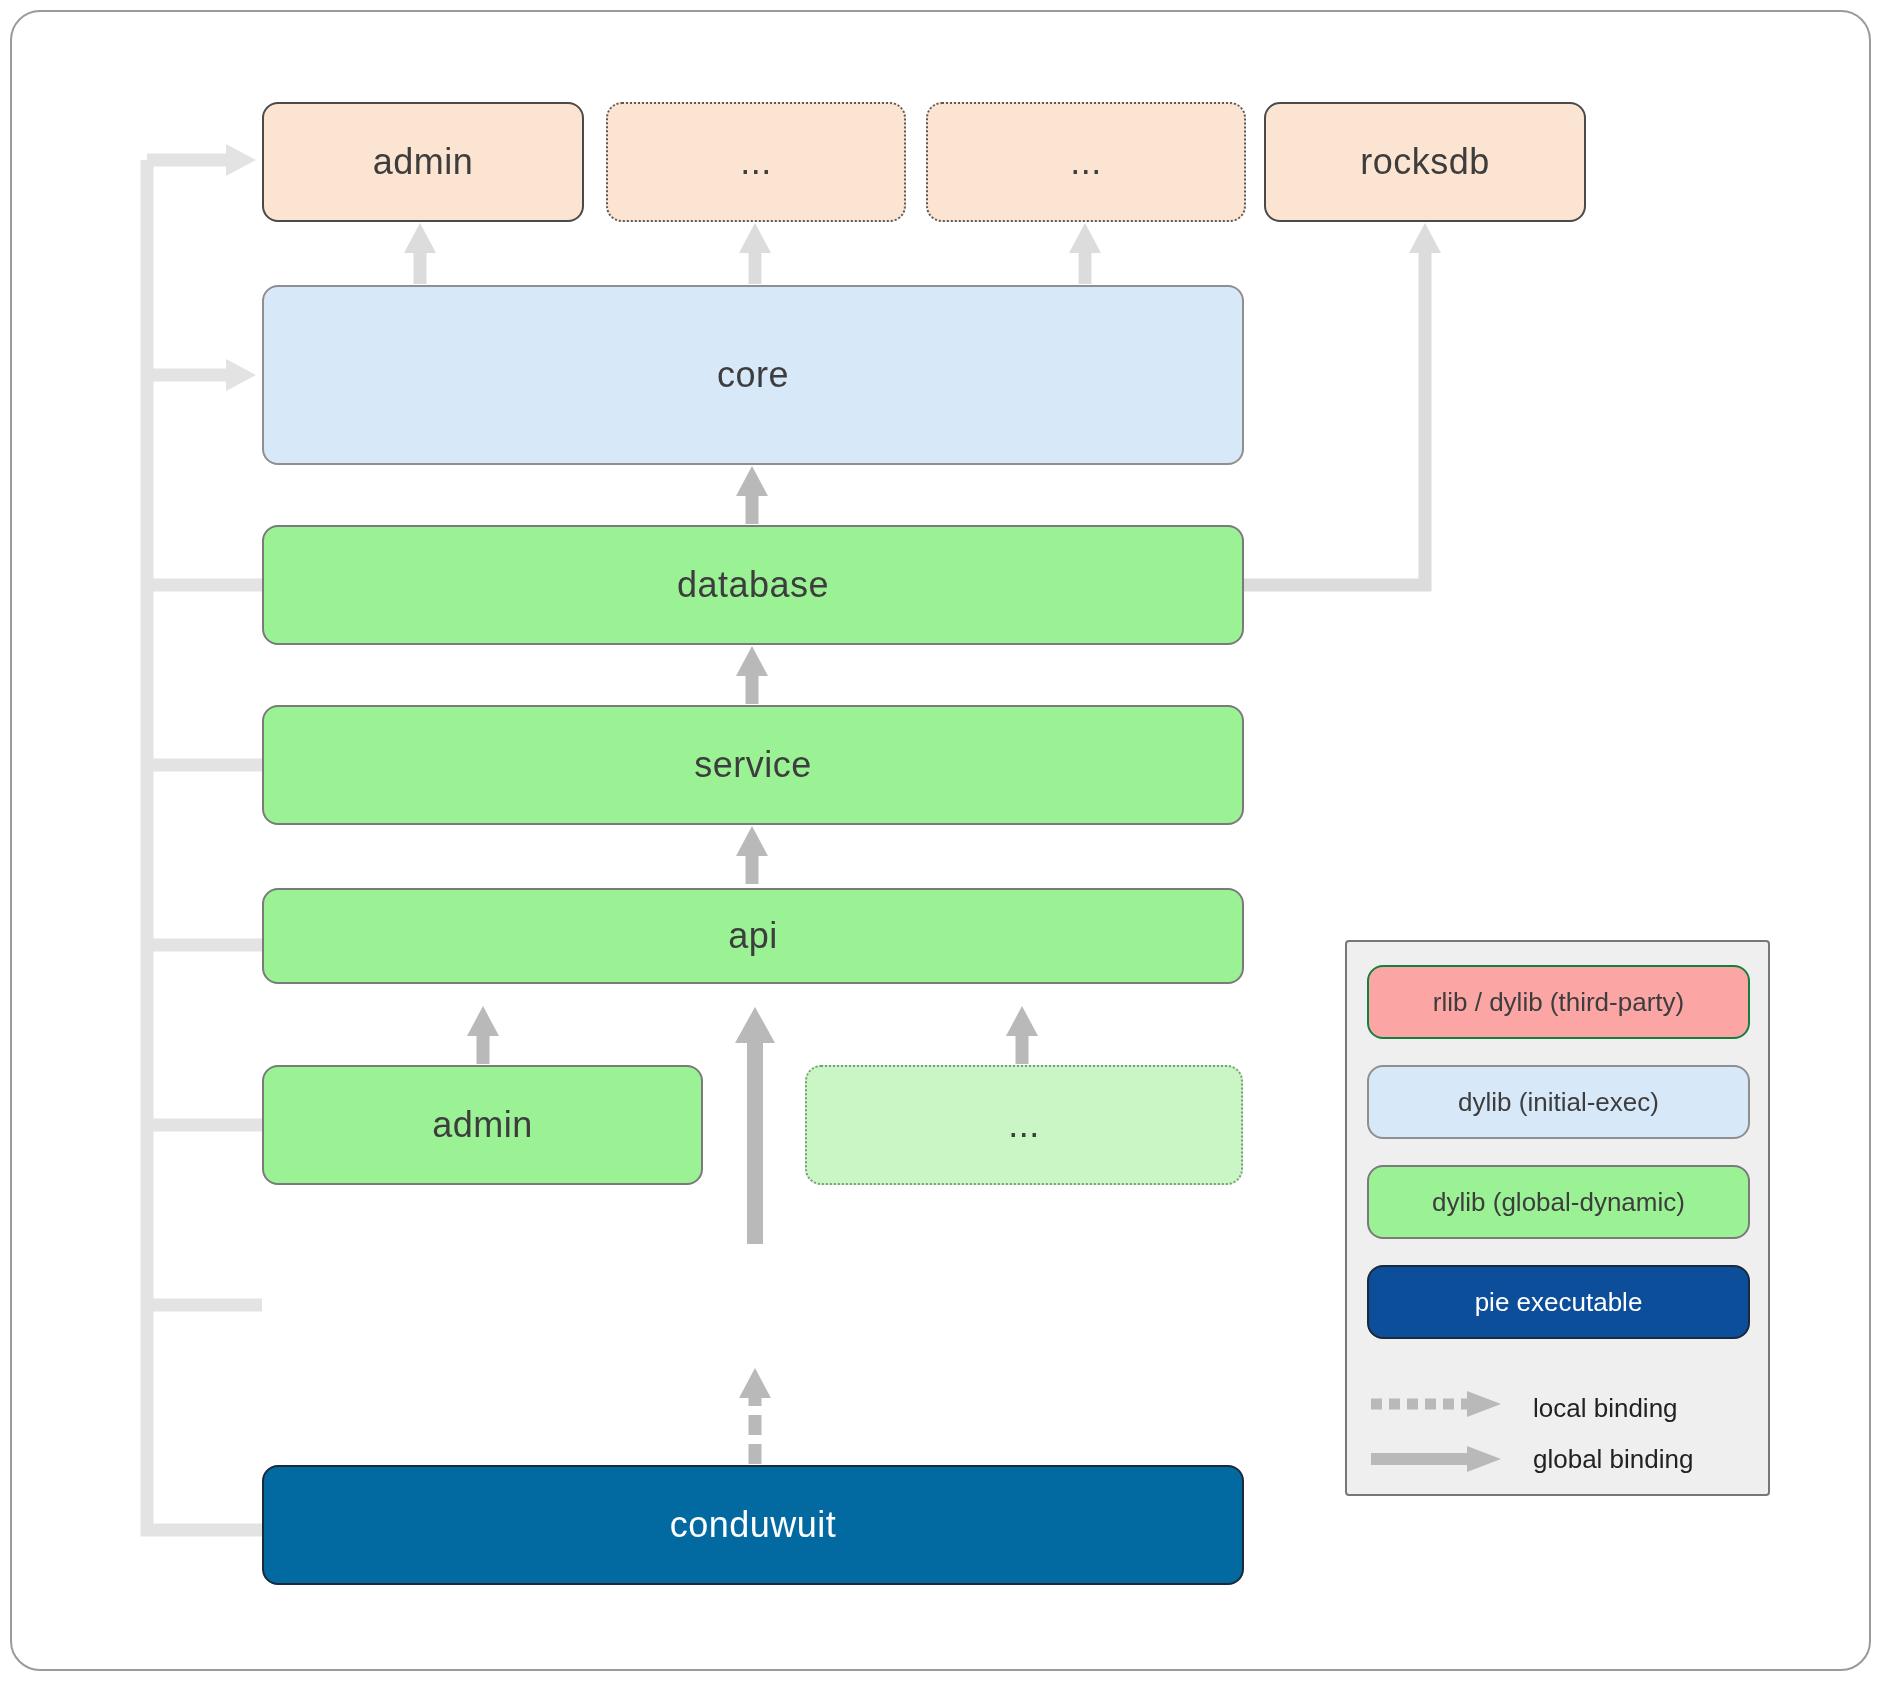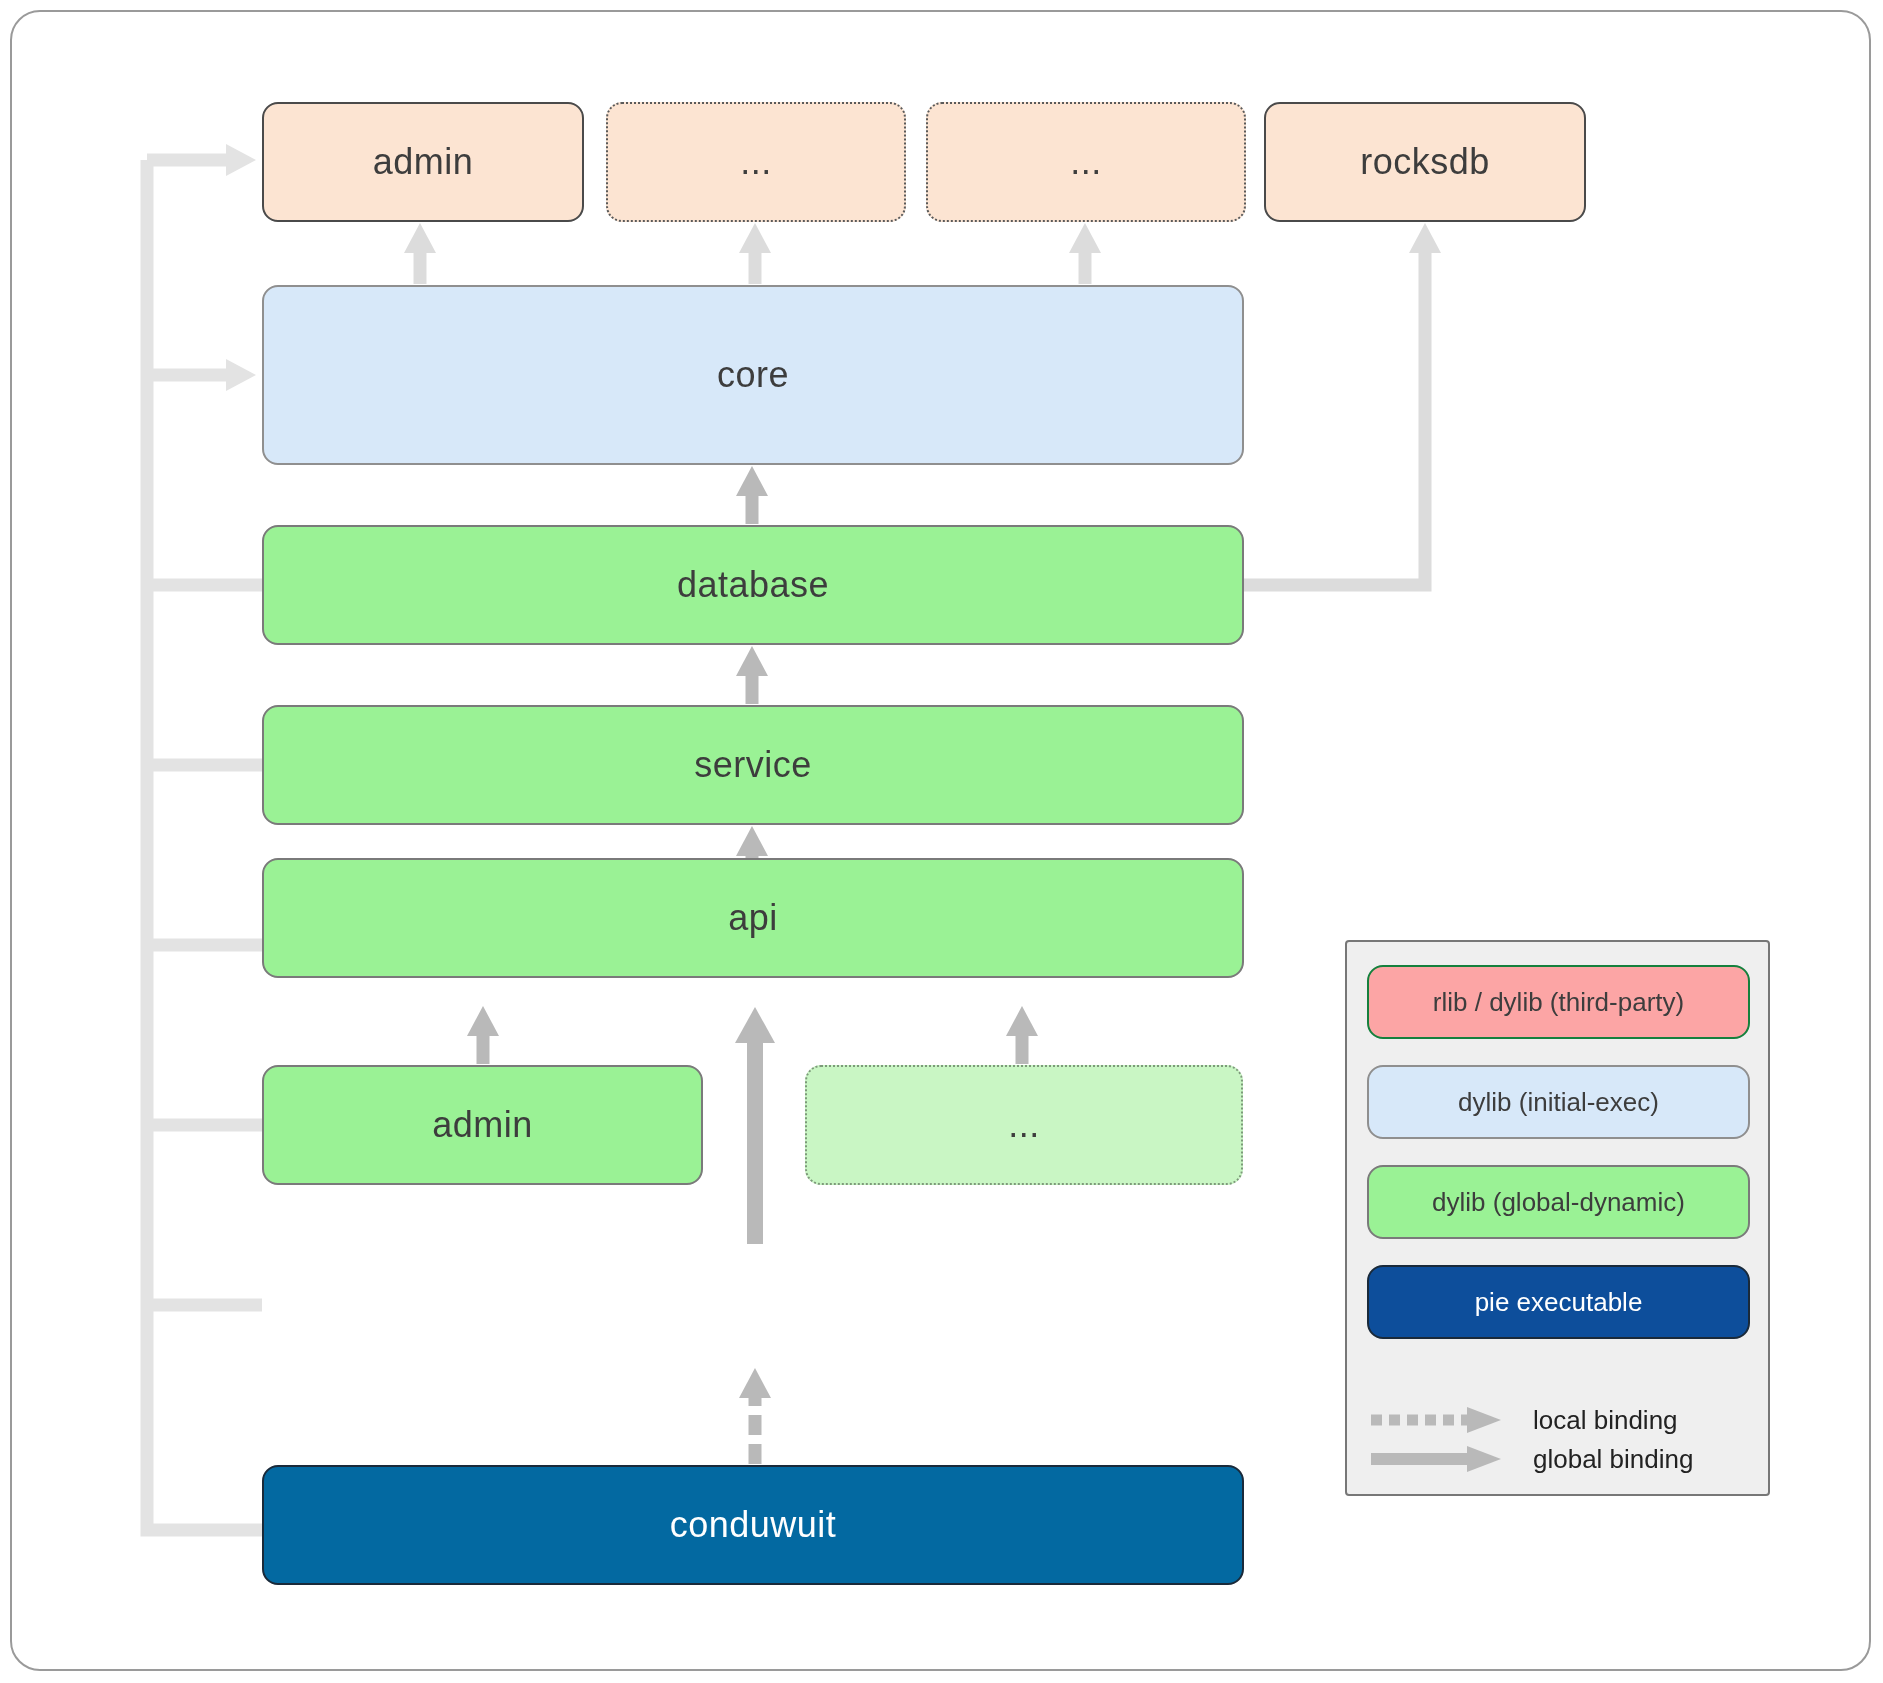--- a/index.html
+++ b/index.html
@@ -143,21 +143,21 @@
   <div class="node blue" style="left:262px; top:285px; width:982px; height:180px;">
     <span>core</span>
   </div>
 
   <div class="node green" style="left:262px; top:525px; width:982px; height:120px;">
     <span>database</span>
   </div>
   <div class="node green" style="left:262px; top:705px; width:982px; height:120px;">
     <span>service</span>
   </div>
-  <div class="node green" style="left:262px; top:858px; width:982px; height:120px;">
+  <div class="node green" style="left:262px; top:888px; width:982px; height:96px;">
     <span>api</span>
   </div>
   <div class="node green" style="left:262px; top:1065px; width:441px; height:120px;">
     <span>admin</span>
   </div>
   <div class="node greenlt" style="left:805px; top:1065px; width:438px; height:120px;">
     <span>...</span>
   </div>
 
   <div class="node navy" style="left:262px; top:1465px; width:982px; height:120px;">
@@ -171,21 +171,21 @@
     <div class="legend-box blue" style="top:123px;">
       <span>dylib (initial-exec)</span>
     </div>
     <div class="legend-box green" style="top:223px;">
       <span>dylib (global-dynamic)</span>
     </div>
     <div class="legend-box navy" style="top:323px;">
       <span>pie executable</span>
     </div>
 
-    <div class="legend-row" style="top:456px;">
+    <div class="legend-row" style="top:438px;align-items:flex-end;">
       <svg width="140" height="40" viewBox="0 0 140 40">
         <line x1="4" y1="20" x2="100" y2="20" stroke="#b9b9b9" stroke-width="11" stroke-dasharray="11 7"></line>
         <polygon points="100,7 134,20 100,33" fill="#b9b9b9"></polygon>
       </svg>
       <span class="lbl">local binding</span>
     </div>
     <div class="legend-row" style="top:495px;">
       <svg width="140" height="40" viewBox="0 0 140 40">
         <line x1="4" y1="20" x2="100" y2="20" stroke="#b9b9b9" stroke-width="12"></line>
         <polygon points="100,7 134,20 100,33" fill="#b9b9b9"></polygon>

